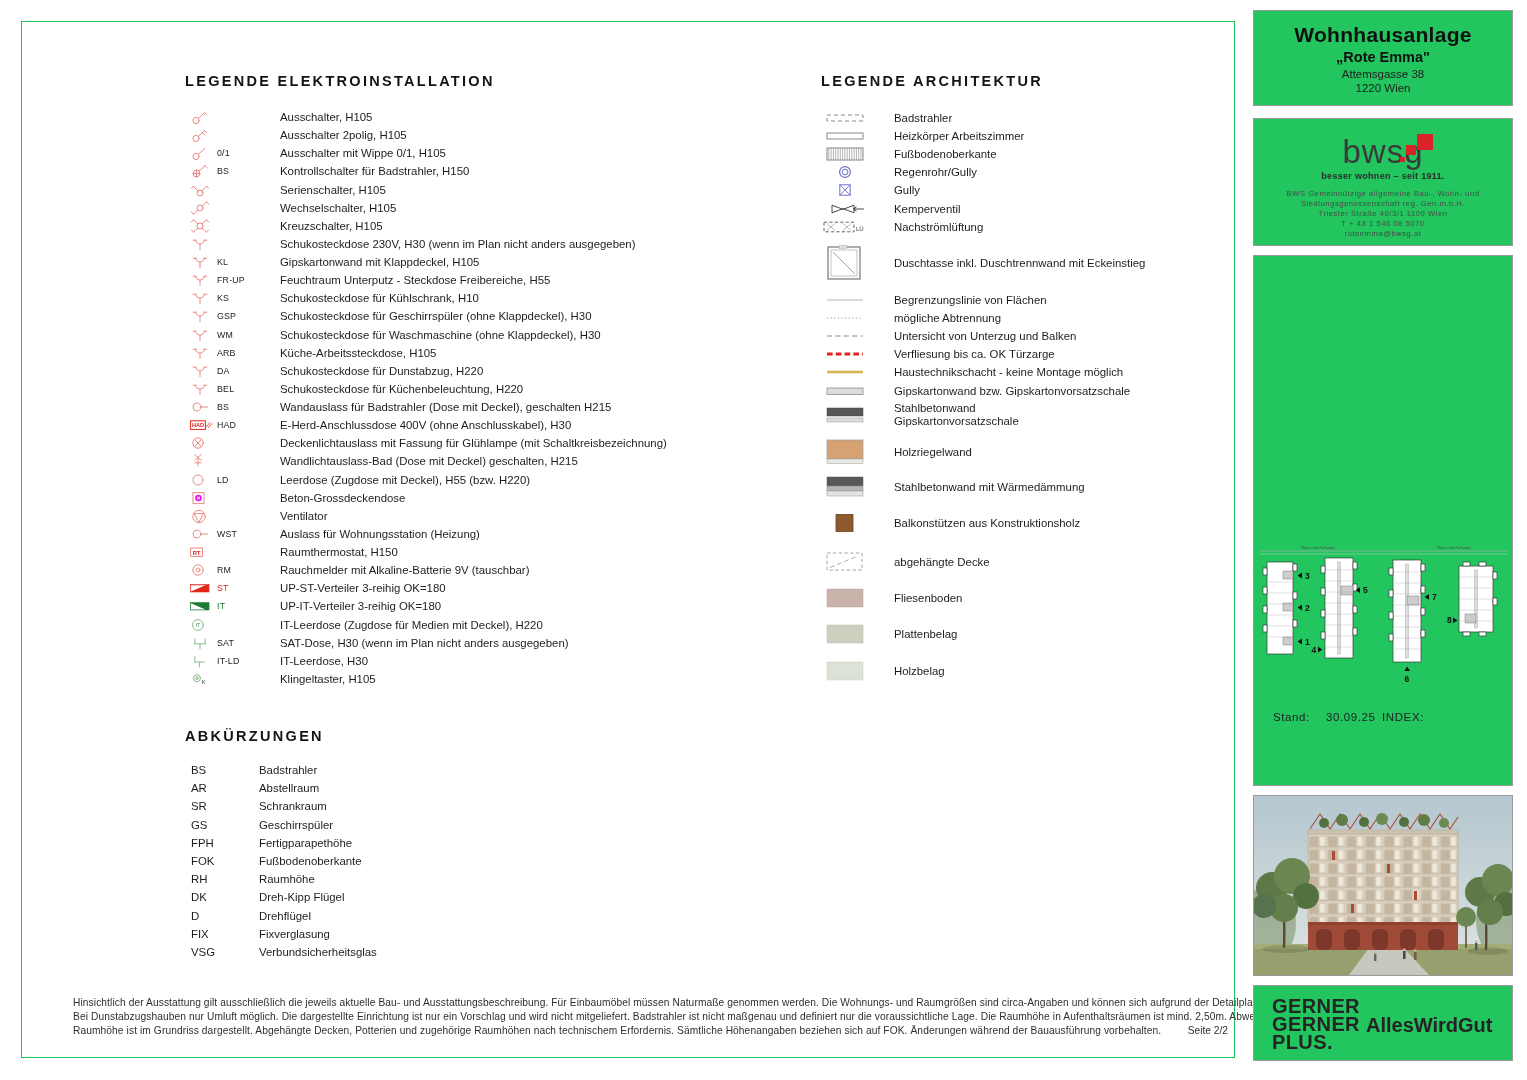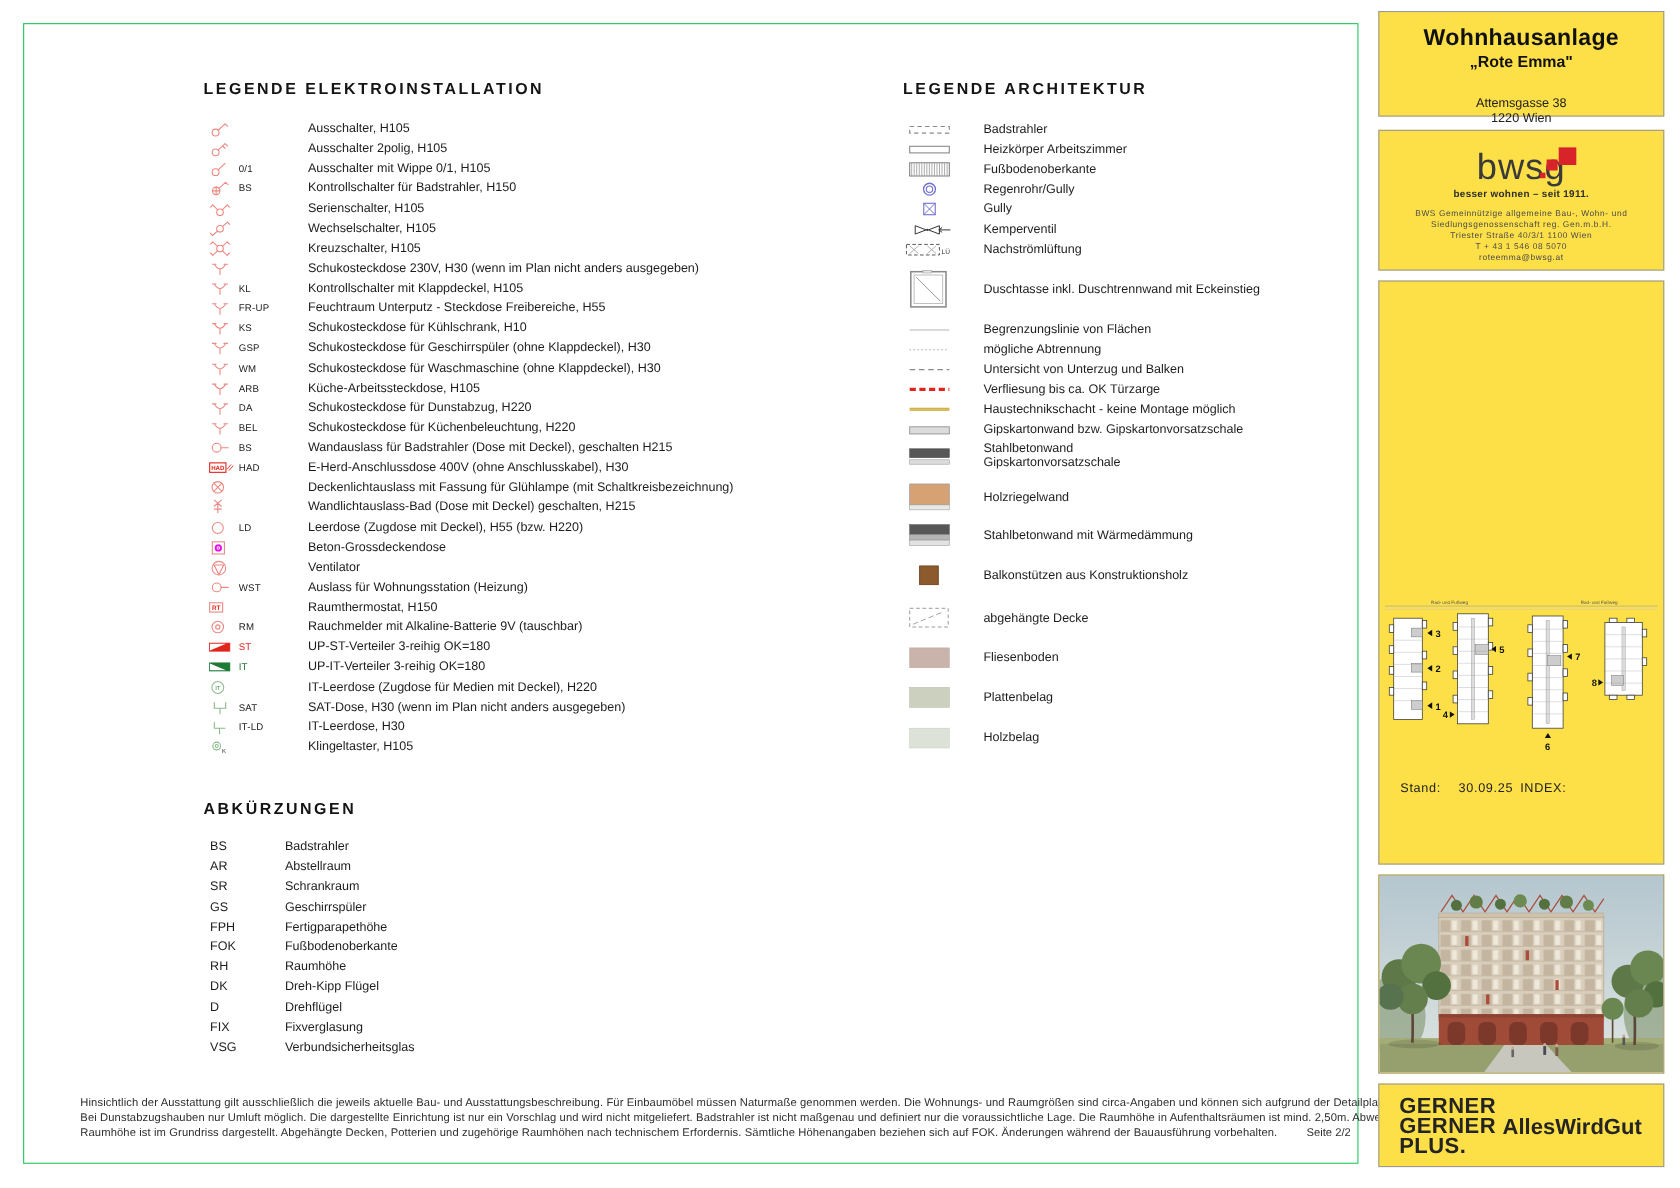--- a/index.html
+++ b/index.html
@@ -15,24 +15,24 @@
   .etext{position:absolute;left:90px;top:2px;font-size:11.4px;white-space:nowrap}
   
   .abrow{position:absolute;left:169px;height:18px;width:400px}
   .abcode{position:absolute;left:0;top:0;font-size:11.4px}
   .abtext{position:absolute;left:68px;top:0;font-size:11.4px;white-space:nowrap}
   
   .arow{position:absolute;left:798px;display:flex;align-items:center}
   .asym{flex:0 0 50px;display:flex;justify-content:center;align-items:center}
   .atext{margin-left:24px;font-size:11.4px;line-height:13px;white-space:nowrap}
   
-  .panel{position:absolute;left:1253px;width:260px;background:#fde047;border:1px solid #9a9a9a;box-sizing:border-box}
+  .panel{position:absolute;left:1253px;width:260px;background:#22c55e;border:1px solid #9a9a9a;box-sizing:border-box}
   .tb-title{margin-top:12px;text-align:center;font-size:21px;font-weight:800;letter-spacing:.3px;color:#111}
   .tb-name{text-align:center;font-size:14.5px;font-weight:800;margin-top:2px;color:#111}
-  .tb-addr{text-align:center;font-size:11.5px;margin-top:22px;line-height:14px;color:#222}
+  .tb-addr{text-align:center;font-size:11.5px;margin-top:2px;line-height:14px;color:#222}
   .bwsg-wrap{position:relative;width:100%;height:100%}
   .bwsg-logo{position:absolute;left:0;right:0;top:14px;text-align:center;font-size:33px;font-weight:400;color:#3a3a3a;letter-spacing:1px}
   .bwsg-sq{position:absolute;background:#d8232a}
   .bwsg-tag{position:absolute;left:0;right:0;top:52px;text-align:center;font-size:9px;font-weight:800;color:#2c2c2c;letter-spacing:.3px}
   .bwsg-addr{position:absolute;left:0;right:0;top:70px;text-align:center;font-size:7.6px;letter-spacing:.55px;line-height:10px;color:#4a4a4a}
   .stand-row{position:absolute;left:0;top:455px;width:100%;font-size:11.5px;letter-spacing:.6px;color:#222}
   .stand-row span{position:absolute;white-space:nowrap}
   .gerner{position:absolute;left:18px;top:11px;font-size:20px;font-weight:800;line-height:18px;letter-spacing:.4px;color:#242424}
   .awg{position:absolute;left:112px;top:28px;font-size:20px;font-weight:700;color:#242424;white-space:nowrap}
   .disc{position:absolute;font-size:10.2px;color:#2e2e2e;white-space:nowrap;letter-spacing:.1px}
@@ -107,21 +107,21 @@
             <path d="M3.2,4.2 H6.4 M13.6,4.2 H16.8 M4.8,4.2 Q10,12.6 15.2,4.2 M10,8.4 V13.6"></path>
           </svg></span>
         <span class="elab"></span>
         <span class="etext">Schukosteckdose 230V, H30 (wenn im Plan nicht anders ausgegeben)</span>
       </div>
       <div class="erow" style="top: 145px;">
         <span class="esym"><svg viewBox="0 0 26 16" width="26" height="16" fill="none" stroke="#ec8a82" stroke-width="1" stroke-linecap="round">
             <path d="M3.2,4.2 H6.4 M13.6,4.2 H16.8 M4.8,4.2 Q10,12.6 15.2,4.2 M10,8.4 V13.6"></path>
           </svg></span>
         <span class="elab">KL</span>
-        <span class="etext">Kontrollschalter mit Klappdeckel, H105</span>
+        <span class="etext">Gipskartonwand mit Klappdeckel, H105</span>
       </div>
       <div class="erow" style="top: 163.125px;">
         <span class="esym"><svg viewBox="0 0 26 16" width="26" height="16" fill="none" stroke="#ec8a82" stroke-width="1" stroke-linecap="round">
             <path d="M3.2,4.2 H6.4 M13.6,4.2 H16.8 M4.8,4.2 Q10,12.6 15.2,4.2 M10,8.4 V13.6"></path>
           </svg></span>
         <span class="elab">FR-UP</span>
         <span class="etext">Feuchtraum Unterputz - Steckdose Freibereiche, H55</span>
       </div>
       <div class="erow" style="top: 181.25px;">
         <span class="esym"><svg viewBox="0 0 26 16" width="26" height="16" fill="none" stroke="#ec8a82" stroke-width="1" stroke-linecap="round">

